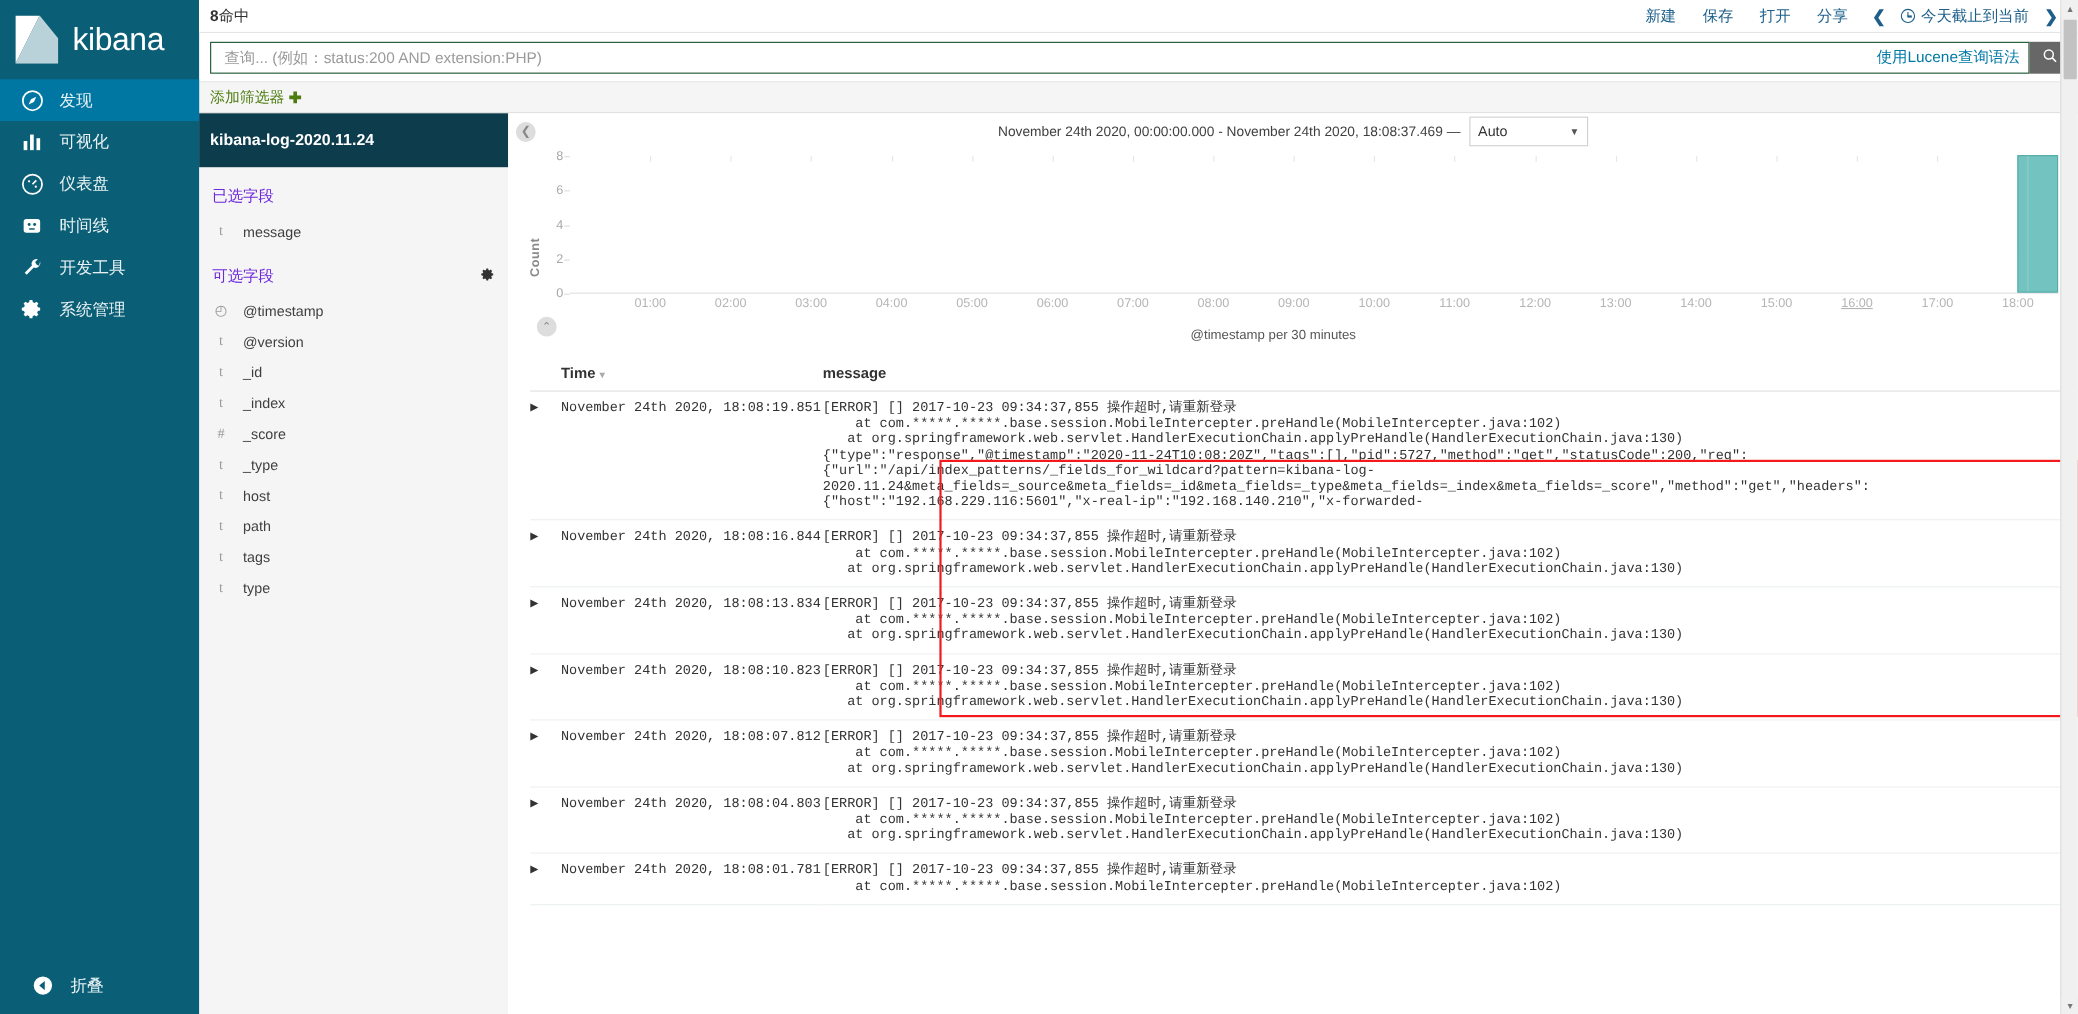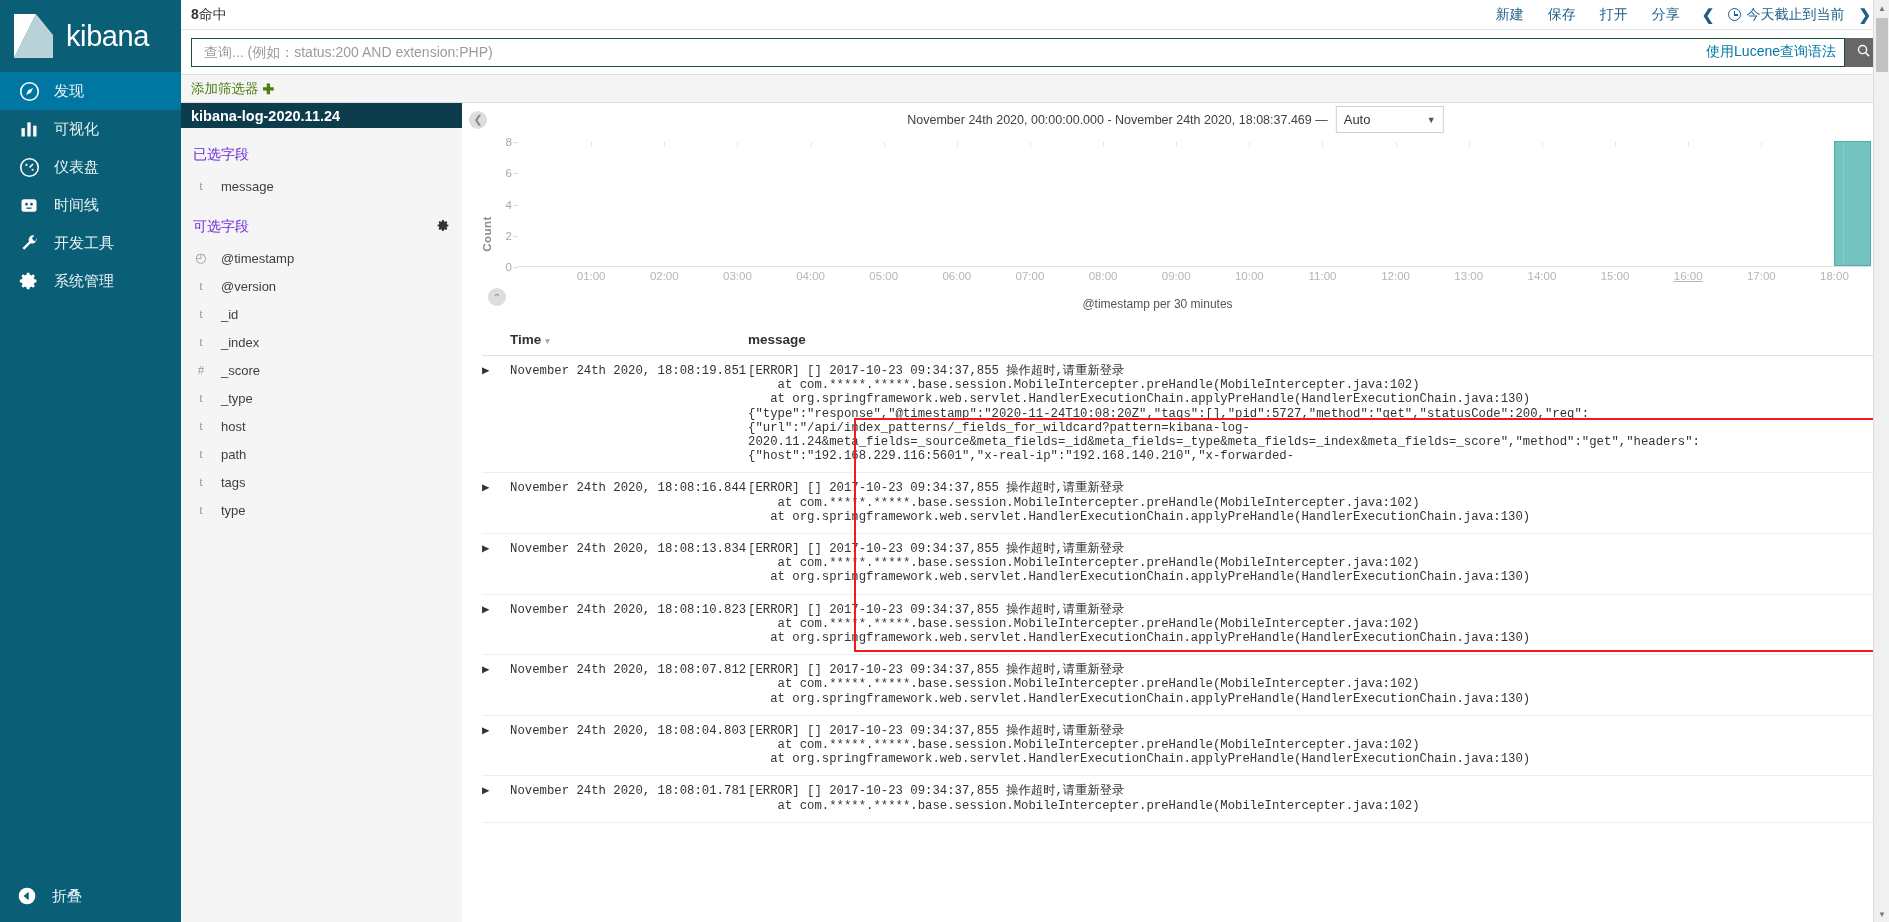--- a/index.html
+++ b/index.html
@@ -42,21 +42,21 @@
     font-size: 15px;
     cursor: pointer;
   }
   .nav-item.active { background: #0076a3; }
   .nav-ico { width: 22px; height: 22px; flex: none; display:flex; align-items:center; justify-content:center; }
   .nav-ico svg { display:block; }
   .nav-collapse {
     position: absolute; left: 0; bottom: 0;
     width: 181px; height: 52px;
     display: flex; align-items: center; gap: 14px;
-    padding-left: 16px;
+    padding-left: 28px;
     color: #e8f2f5; font-size: 15px;
     cursor: pointer;
   }
 
   
   .right { flex: 1; min-width: 0; display: flex; flex-direction: column; height: 922px; }
 
   
   .topbar {
     height: 30px; flex: none;
@@ -124,21 +124,21 @@
   .body { flex: 1; display: flex; min-height: 0; }
 
   
   .fields {
     width: 281px; flex: none;
     background: #f5f5f5;
     display: flex; flex-direction: column;
     min-height: 0;
   }
   .index-pattern {
-    height: 25px; flex:none;
+    height: 49px; flex:none;
     background: #0d3c4c;
     color: #fff; font-weight: bold; font-size: 14.5px;
     display: flex; align-items: center;
     padding-left: 10px;
     cursor: pointer;
   }
   .fields-body { padding: 0 12px 0 12px; overflow: hidden; }
   .fld-section {
     font-size: 14px; color: #6d28d9;
     padding: 18px 0 8px 0;

